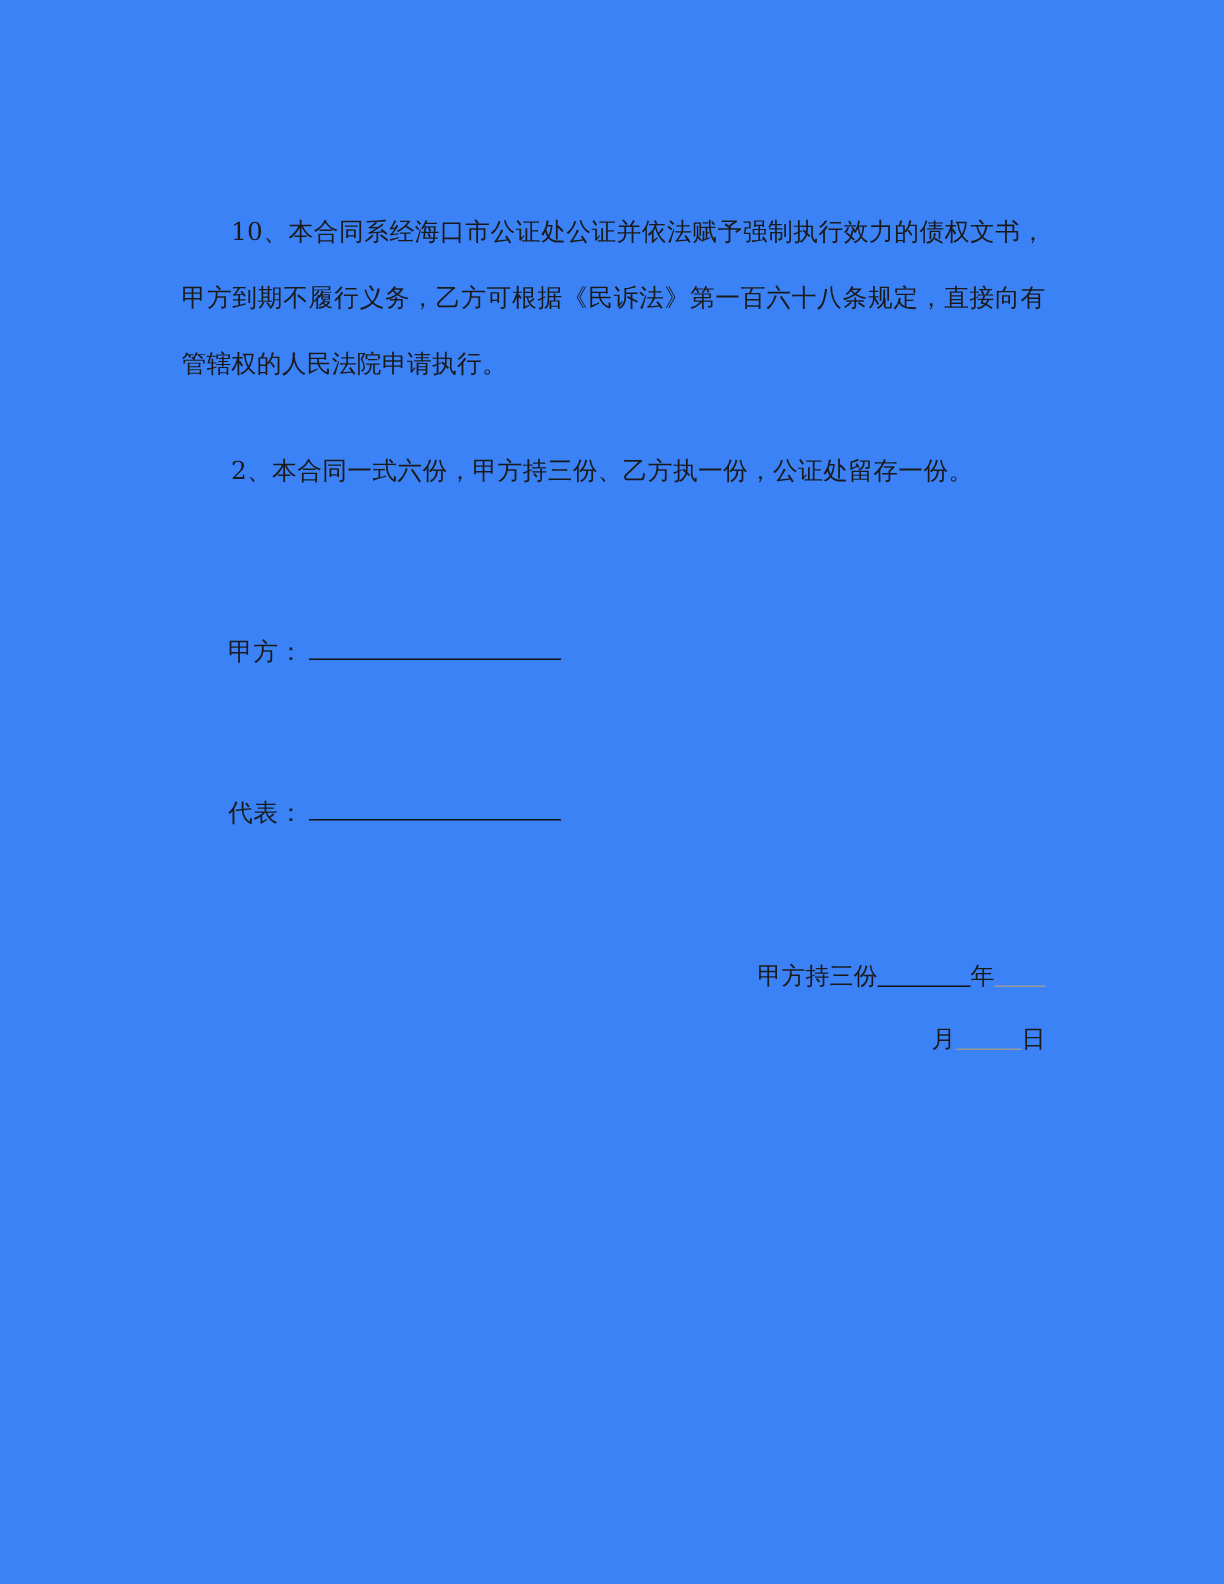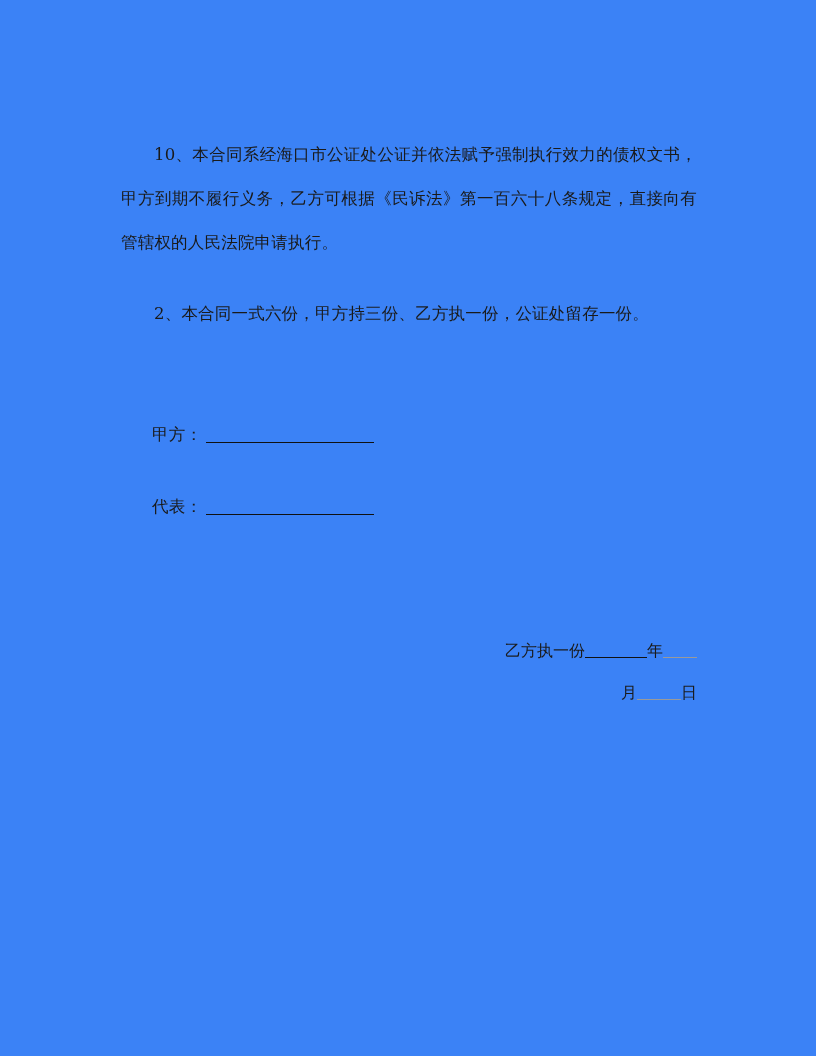--- a/index.html
+++ b/index.html
@@ -32,26 +32,26 @@
   
   .sig-row {
     position: absolute;
     left: 121px;
     width: 576px;
     height: 30px;
     font-size: 16.5px;
     color: #1a1a1a;
   }
   #sig-row-party  { top: 424px; }
-  #sig-row-rep    { top: 496px; }
+  #sig-row-rep    { top: 531px; }
 
   .sig-cell {
     position: absolute;
     display: flex;
-    align-items: center;
+    align-items: flex-start;
     white-space: pre;
   }
   .sig-cell.col-a { left: 31px; }
   .sig-cell.col-b { left: 293px; }
 
   .sig-label {
     font-size: 16.5px;
     letter-spacing: 0.3px;
   }
   .sig-blank {
@@ -123,17 +123,17 @@
   </div>
 
   <div class="sig-row" id="sig-row-rep">
     <div class="sig-cell col-a">
       <span class="sig-label">代表：</span>
       <span class="sig-blank"></span>
     </div>
   </div>
 
   <div class="date-block">
-    <div class="date-line-1"><span>乙方执一份</span><span class="ul-dark"></span><span>年</span><span class="ul-light"></span></div>
+    <div class="date-line-1"><span>甲方持三份</span><span class="ul-dark"></span><span>年</span><span class="ul-light"></span></div>
     <div class="date-line-2"><span>月</span><span class="ul-light-2"></span><span>日</span></div>
   </div>
 
 </div>
 
 </body></html>

